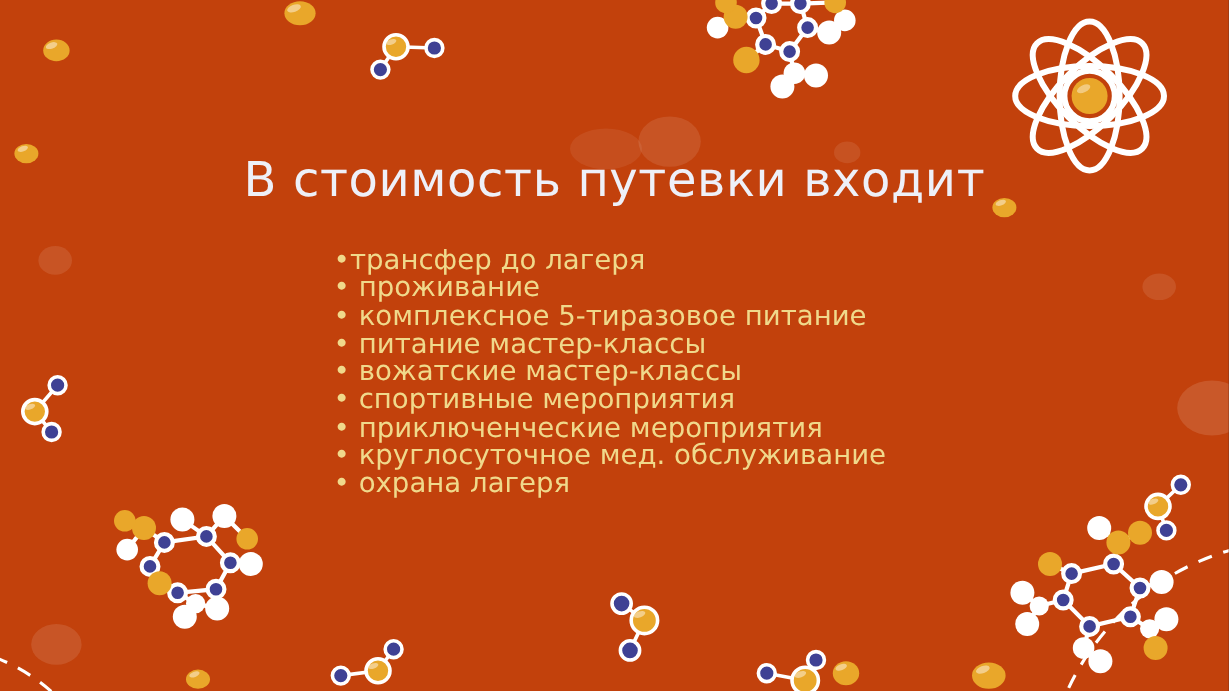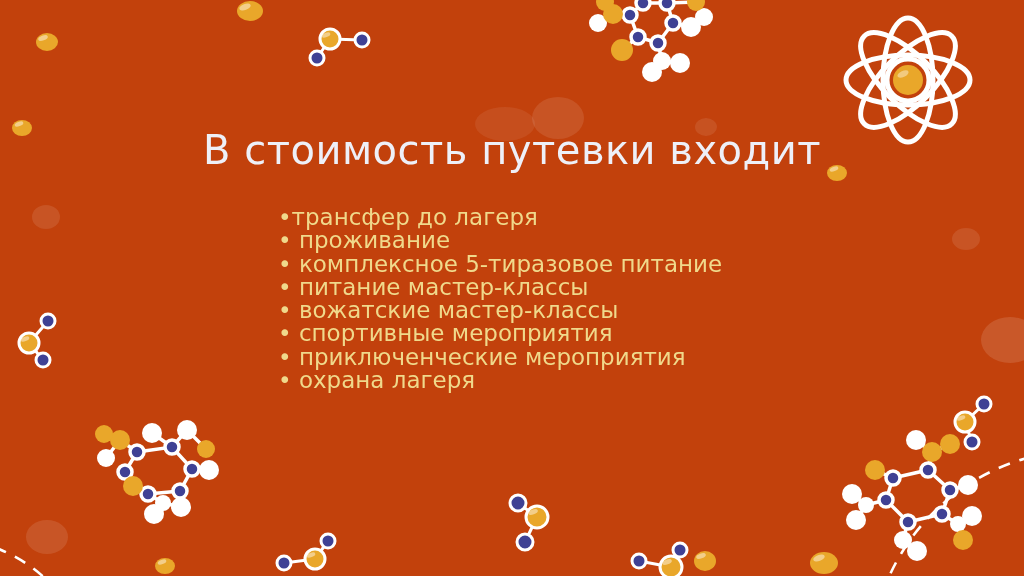--- a/index.html
+++ b/index.html
@@ -272,16 +272,17 @@
   <div class="title">В стоимость путевки входит</div>
 
   <ul class="bullet-list">
     <li>•трансфер до лагеря</li>
     <li>• проживание</li>
     <li>• комплексное 5-тиразовое питание</li>
     <li>• питание мастер-классы</li>
     <li>• вожатские мастер-классы</li>
     <li>• спортивные мероприятия</li>
     <li>• приключенческие мероприятия</li>
+    <li>• круглосуточное мед. обслуживание</li>
     <li>• охрана лагеря</li>
   </ul>
 
 </div>
 
 </body></html>

